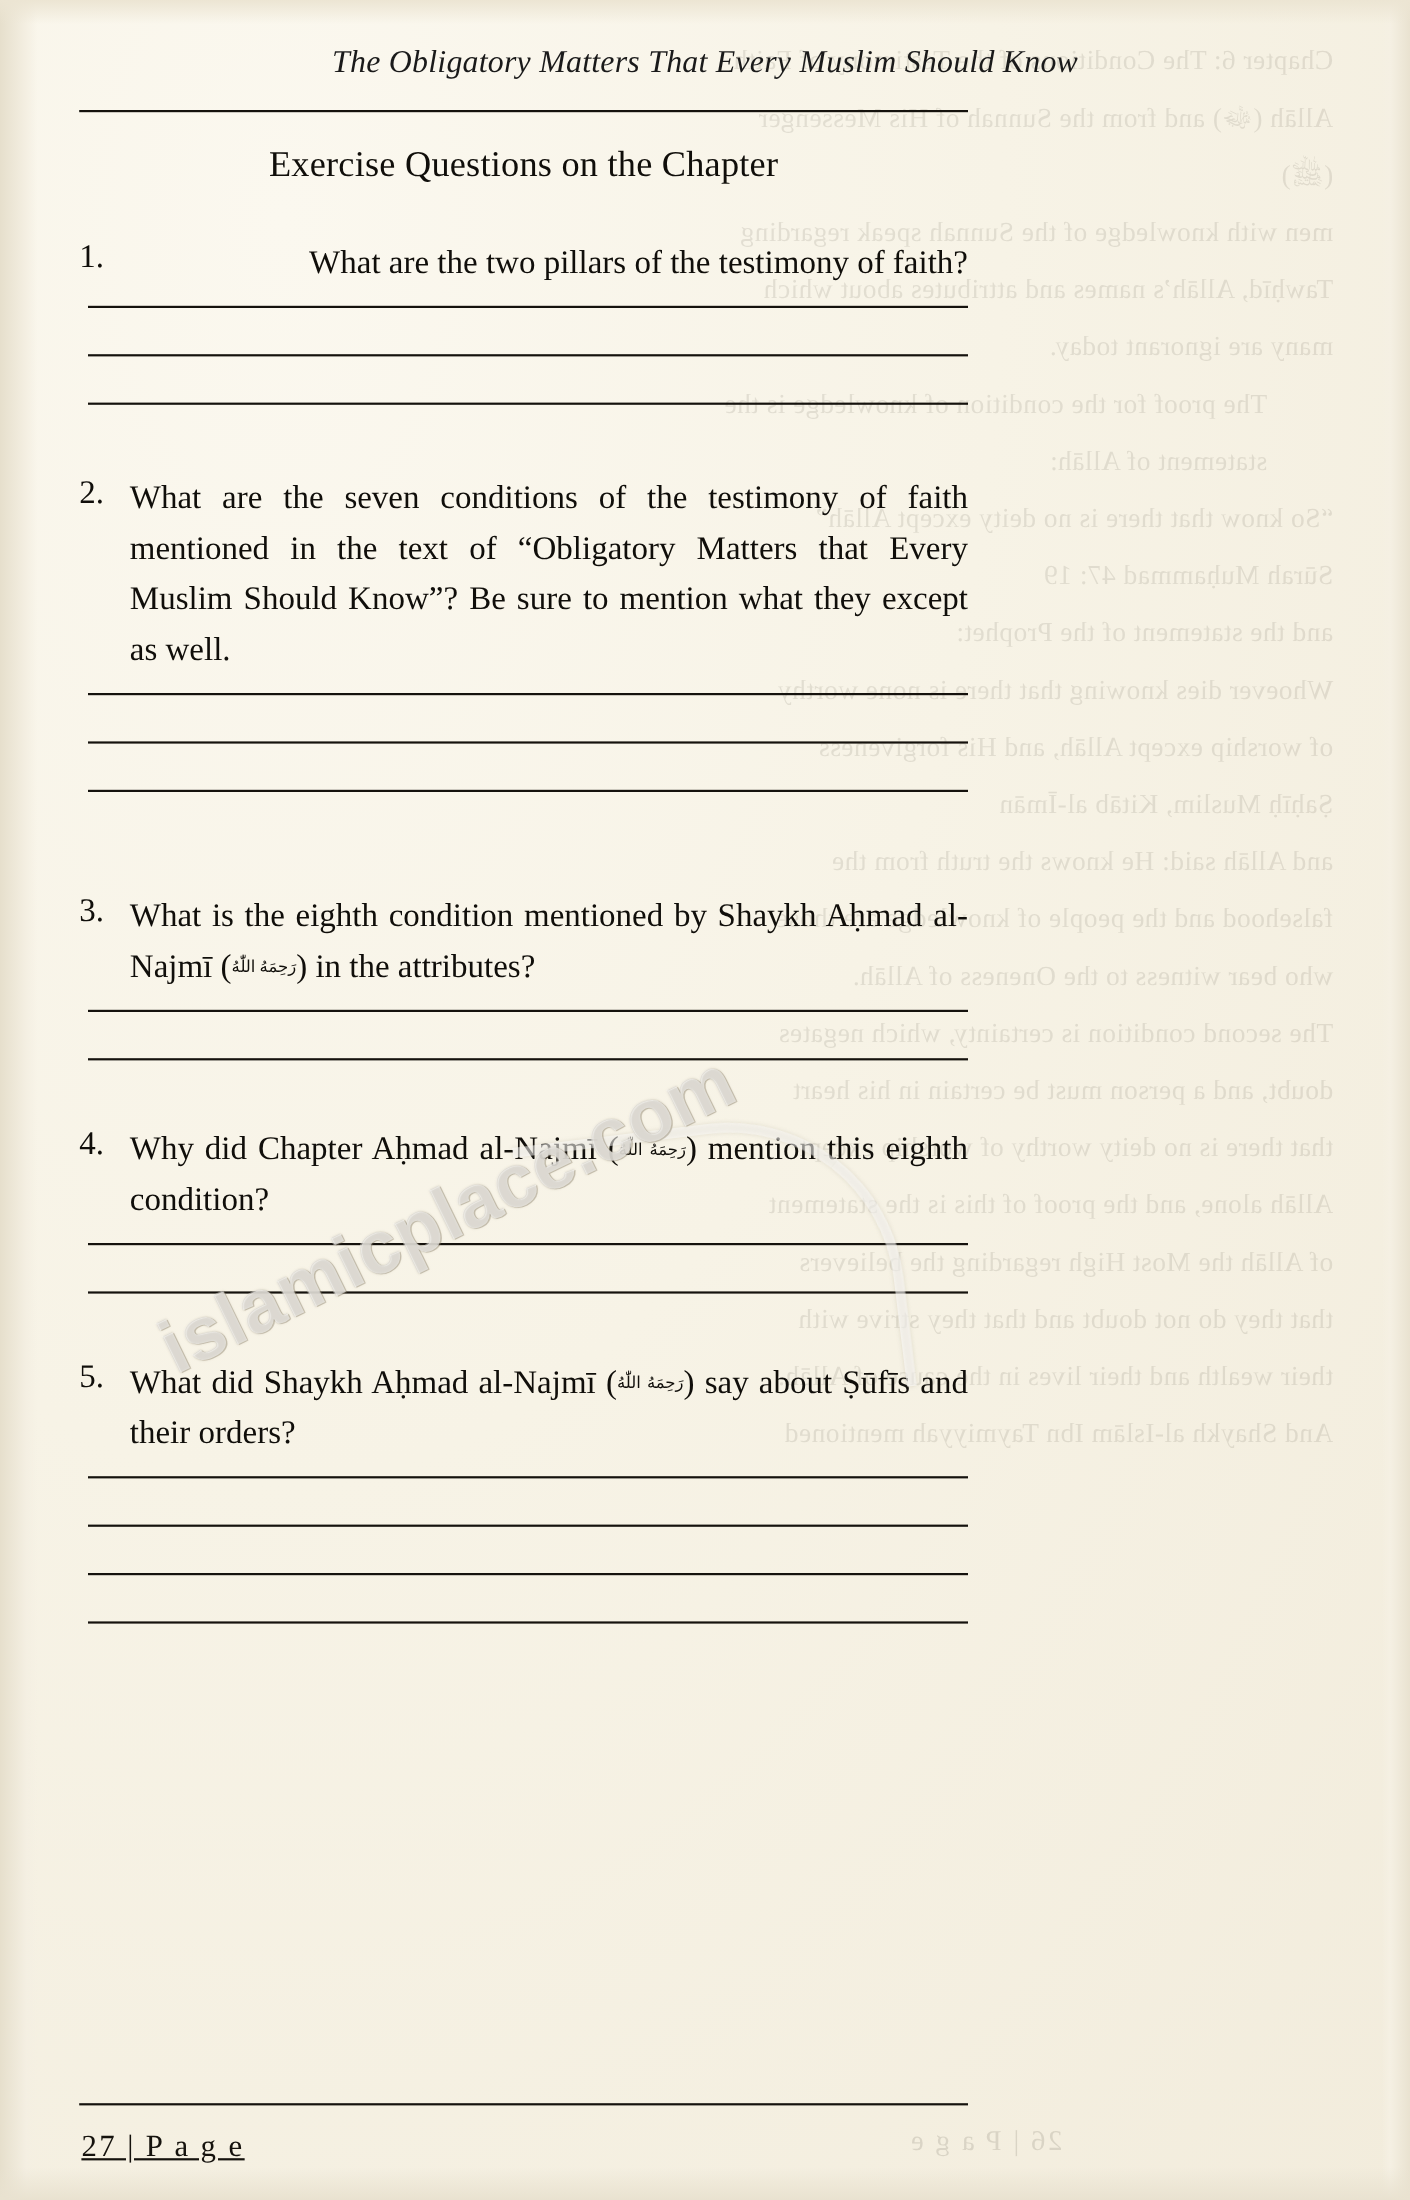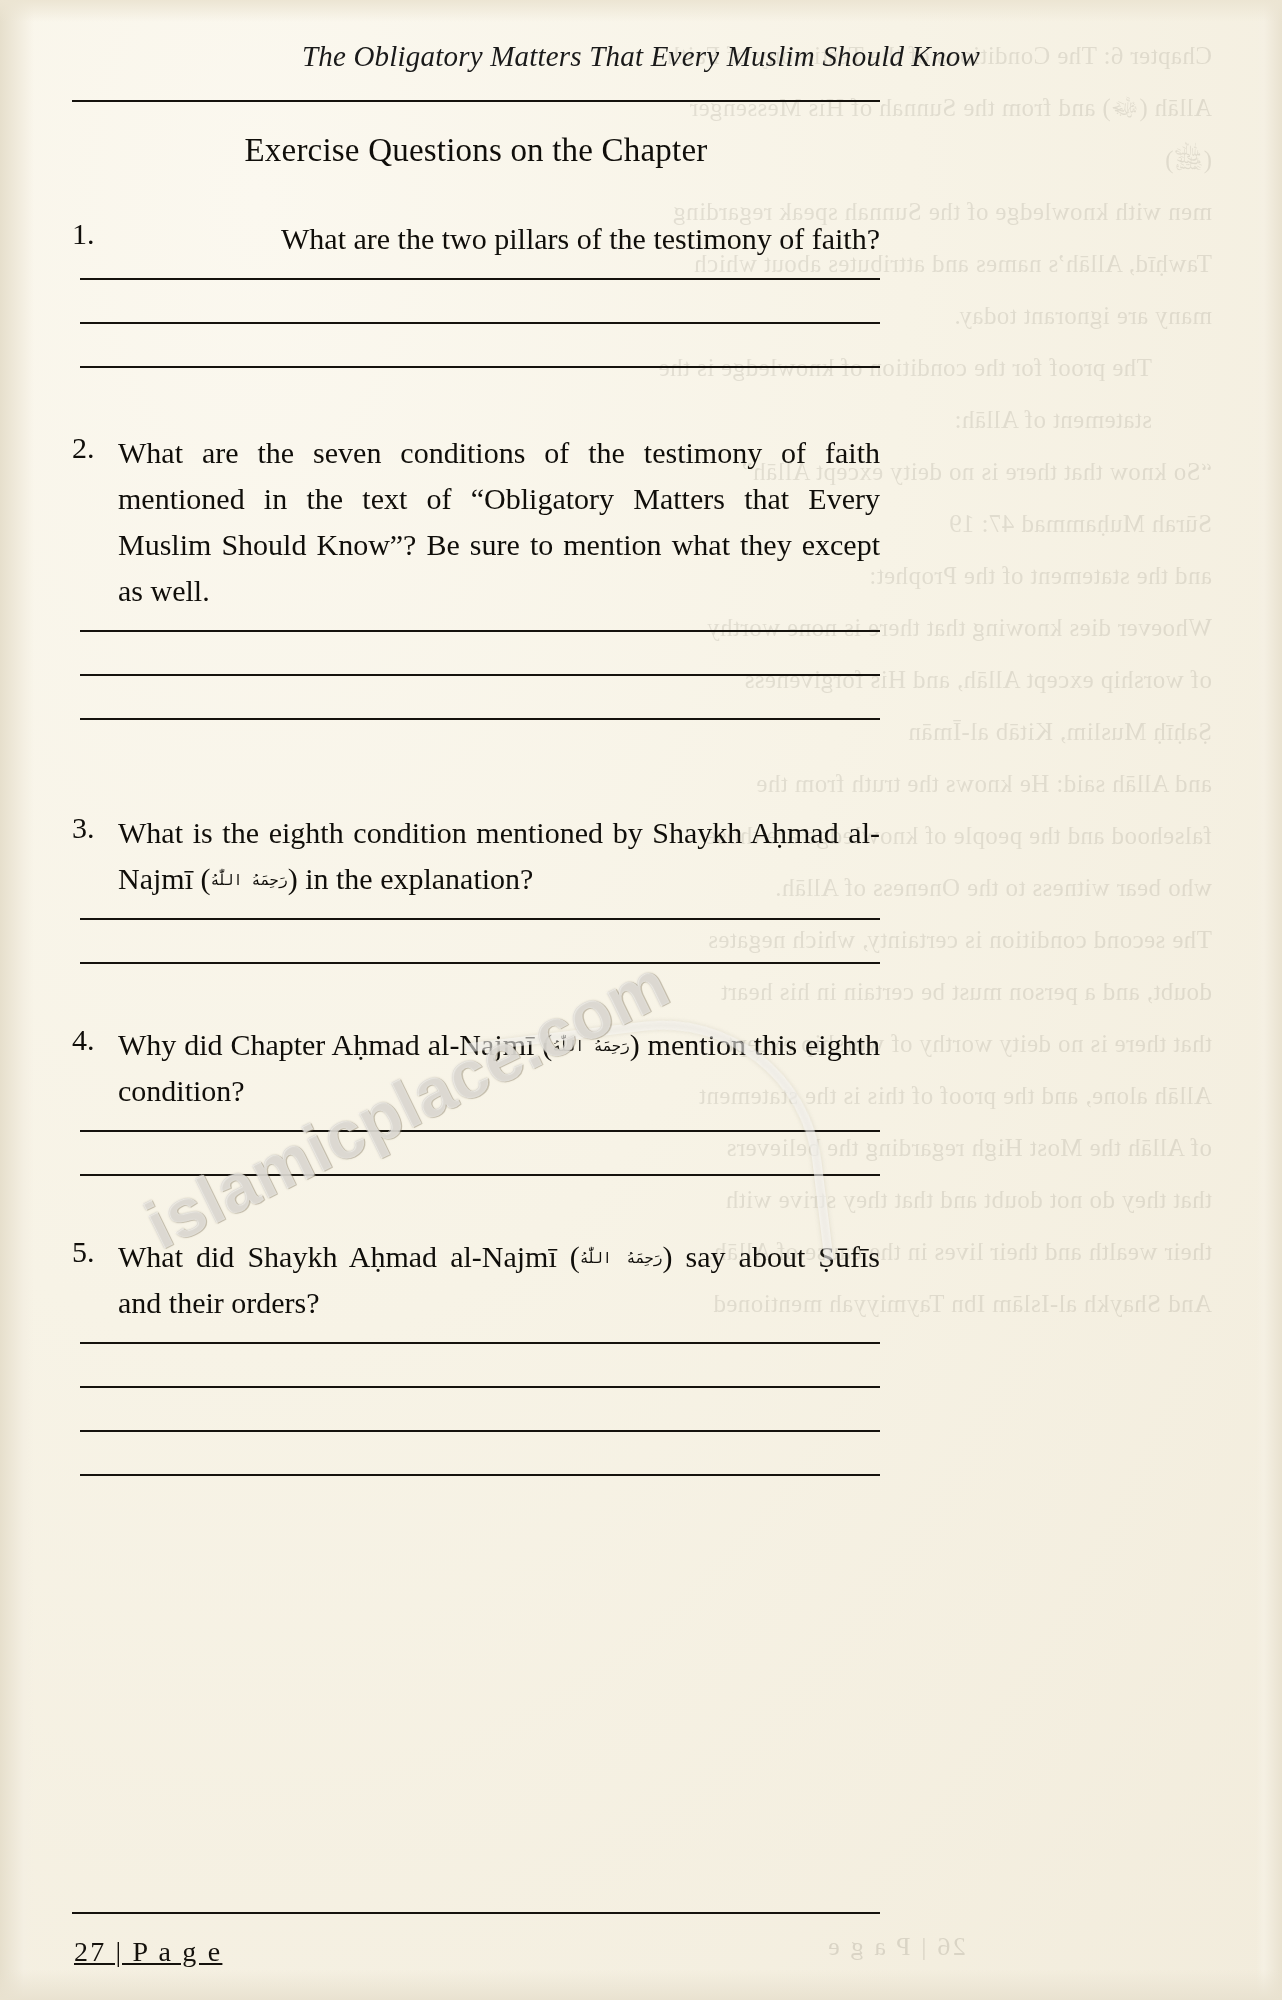--- a/index.html
+++ b/index.html
@@ -131,21 +131,21 @@
     font-size: 30px;
     line-height: 46px;
     color: #100e0a;
     text-align: justify;
     text-justify: inter-word;
     flex: 1 1 auto;
   }
   .q-text.nojust { text-align: right; }
 
   .arabic-glyph {
-    font-family: Liberation Mono, monospace;
+    font-family: Liberation Serif, serif;
     font-size: 15px;
     line-height: 1;
     letter-spacing: -0.5px;
     position: relative;
     top: -4px;
     white-space: nowrap;
   }
 
   .answer-lines {
     margin-top: 16px;
@@ -296,21 +296,21 @@
         <div class="line"></div>
         <div class="line"></div>
         <div class="line"></div>
       </div>
     </div>
 
     <div class="q-block" style="top:810px;">
       <div class="q-row">
         <div class="q-num">3.</div>
         <div class="q-text">
-          <span>What is the eighth condition mentioned by Shaykh Aḥmad al-Najmī (</span><span class="arabic-glyph">رَحِمَهُ اللّٰهُ</span><span>) in the explanation?</span>
+          <span>What is the eighth condition mentioned by Shaykh Aḥmad al-Najmī (</span><span class="arabic-glyph">رَحِمَهُ اللّٰهُ</span><span>) in the attributes?</span>
         </div>
       </div>
       <div class="answer-lines">
         <div class="line"></div>
         <div class="line"></div>
       </div>
     </div>
 
     <div class="q-block" style="top:1022px;">
       <div class="q-row">

